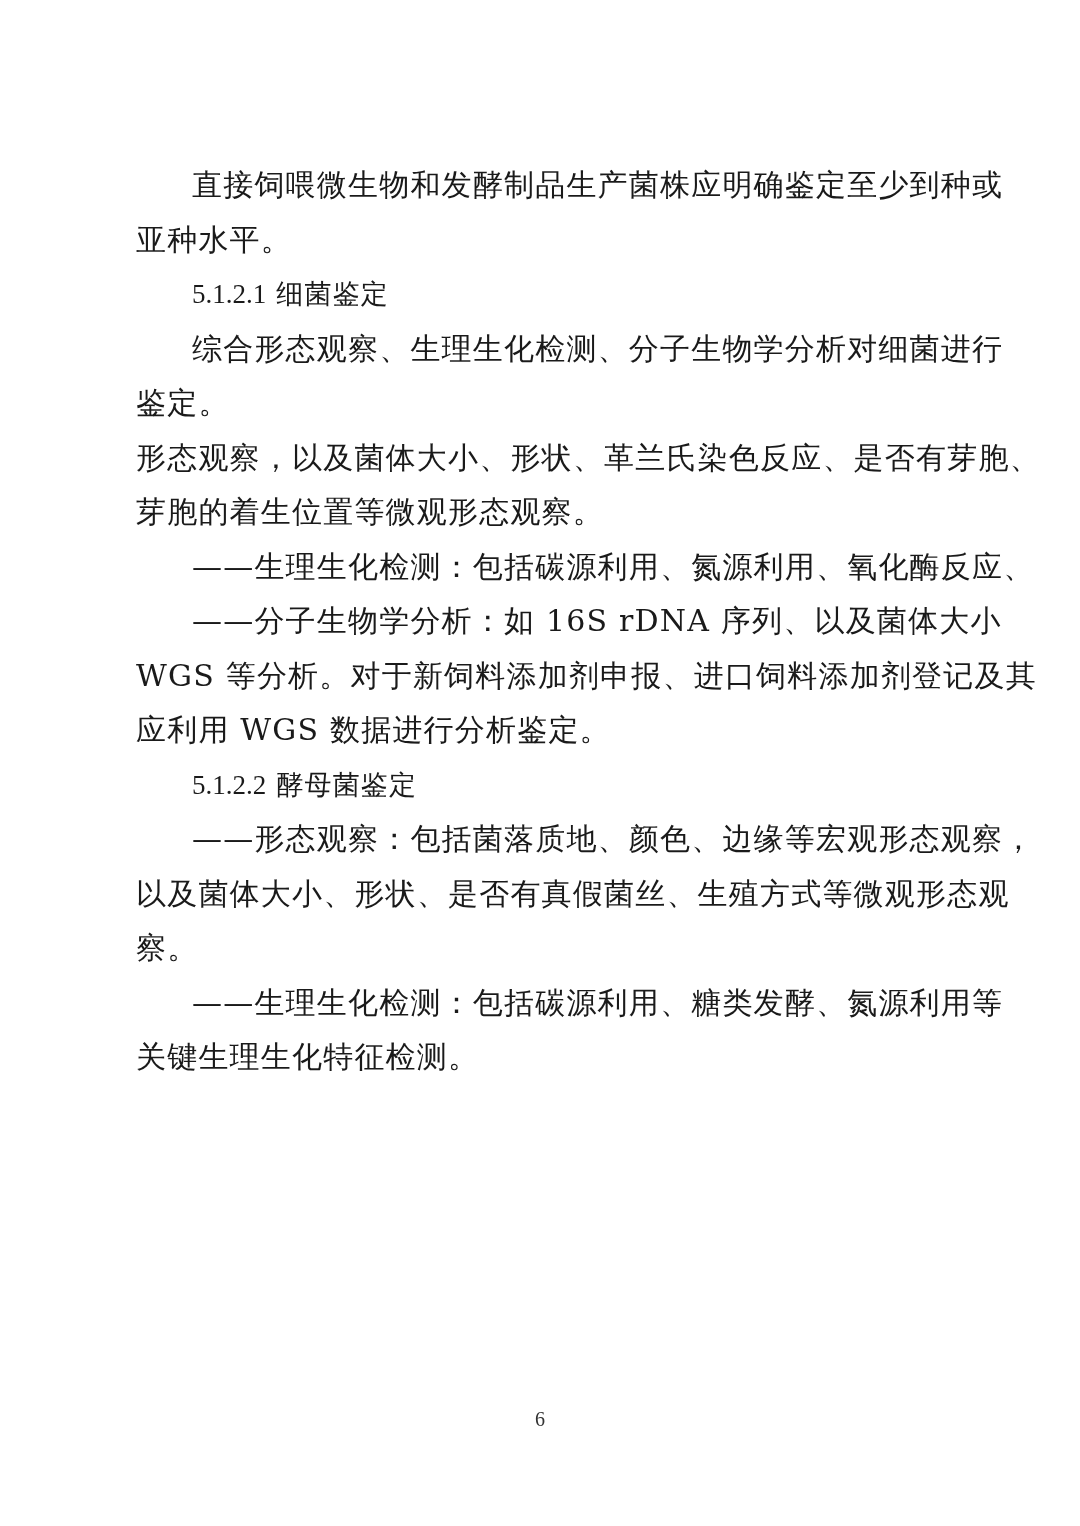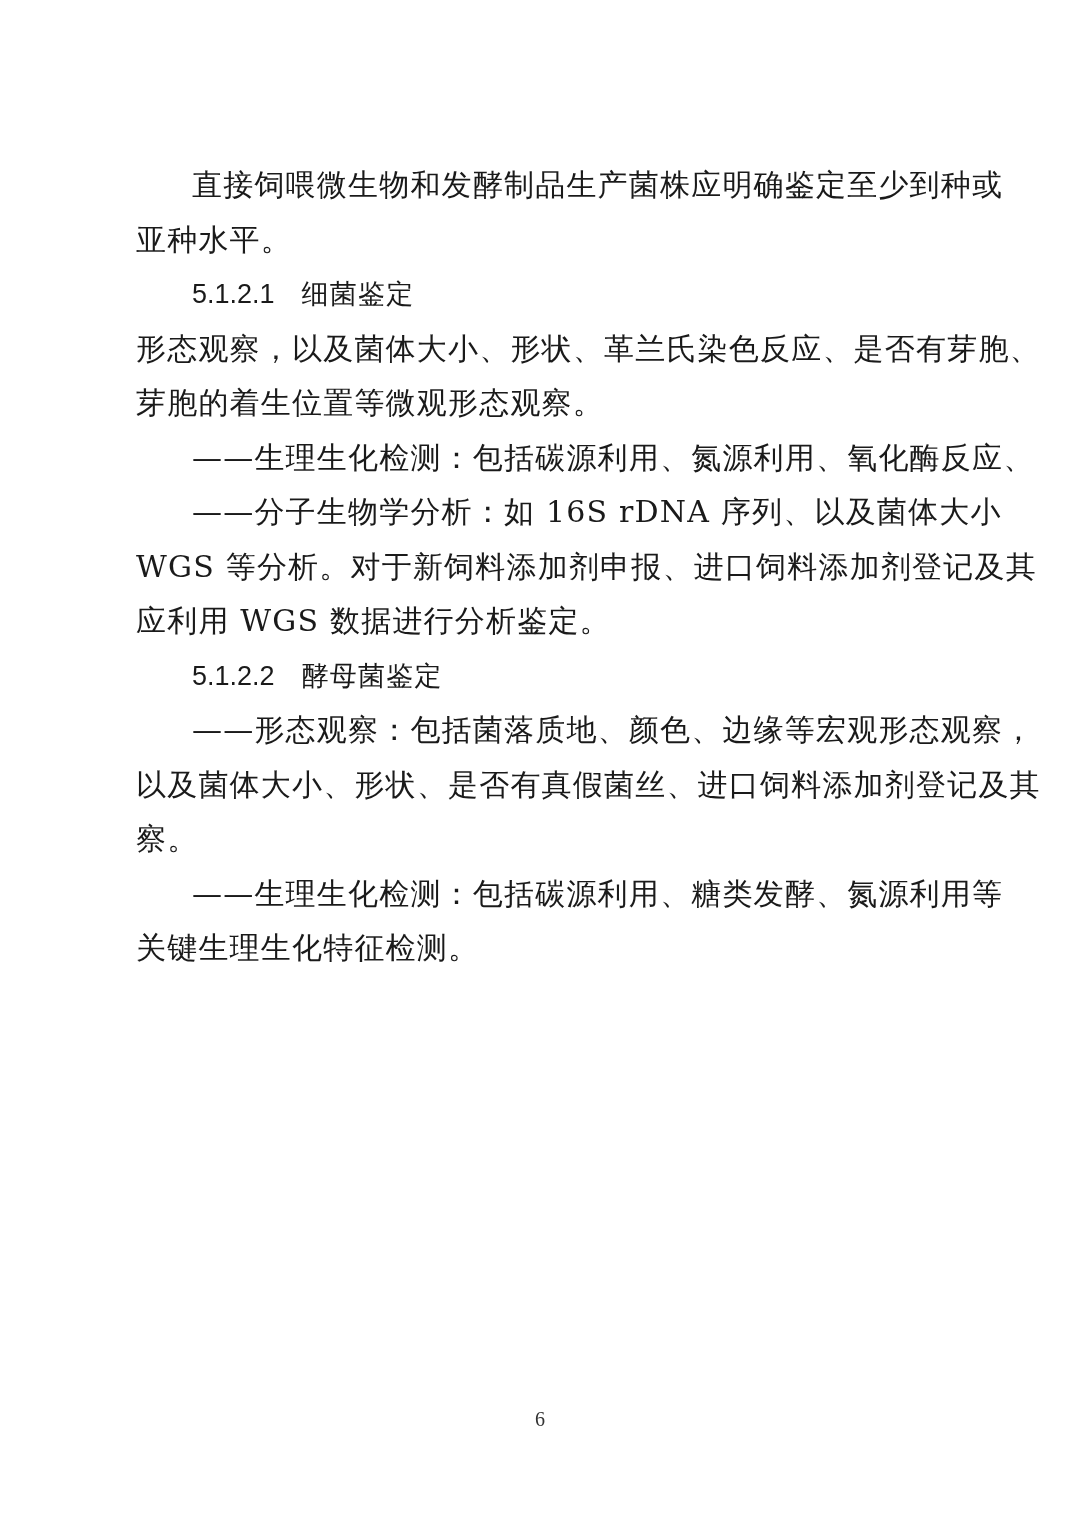--- a/index.html
+++ b/index.html
@@ -31,23 +31,23 @@
       word-break: break-all;
     }
     .heading {
       font-size: 27px;
       line-height: 54.5px;
       margin: 0;
       padding-left: 56px;
       letter-spacing: 1.2px;
     }
     .heading .num {
-      font-family: Liberation Sans, sans-serif;
+      font-family: Liberation Serif, serif;
       letter-spacing: 0;
-      margin-right: 27px;
+      margin-right: 10px;
     }
     .line {
       display: block;
       white-space: nowrap;
     }
     .page-number {
       position: absolute;
       left: 0;
       width: 1080px;
       top: 1408px;
@@ -64,20 +64,24 @@
 
   <p class="para">
     <span class="line" style="padding-left:56px">直接饲喂微生物和发酵制品生产菌株应明确鉴定至少到种或</span>
     <span class="line">亚种水平。</span>
   </p>
 
   <p class="heading">
     <span class="num">5.1.2.1</span><span>细菌鉴定</span>
   </p>
 
+  <p class="para">
+    <span class="line" style="padding-left:56px">综合形态观察、生理生化检测、分子生物学分析对细菌进行</span>
+    <span class="line">鉴定。</span>
+  </p>
 
   <p class="para">
     <span class="line">形态观察，以及菌体大小、形状、革兰氏染色反应、是否有芽胞、</span>
     <span class="line">芽胞的着生位置等微观形态观察。</span>
   </p>
 
   <p class="para">
     <span class="line" style="padding-left:56px">——生理生化检测：包括碳源利用、氮源利用、氧化酶反应、</span>
   </p>
 
@@ -87,21 +91,21 @@
     <span class="line">应利用 WGS 数据进行分析鉴定。</span>
   </p>
 
   <p class="heading">
     <span class="num">5.1.2.2</span><span>酵母菌鉴定</span>
   </p>
 
 
   <p class="para">
     <span class="line" style="padding-left:56px">——形态观察：包括菌落质地、颜色、边缘等宏观形态观察，</span>
-    <span class="line">以及菌体大小、形状、是否有真假菌丝、进口饲料添加剂登记及其</span>
+    <span class="line">以及菌体大小、形状、是否有真假菌丝、生殖方式等微观形态观</span>
     <span class="line">察。</span>
   </p>
 
   <p class="para">
     <span class="line" style="padding-left:56px">——生理生化检测：包括碳源利用、糖类发酵、氮源利用等</span>
     <span class="line">关键生理生化特征检测。</span>
   </p>
 
 </div>
 

